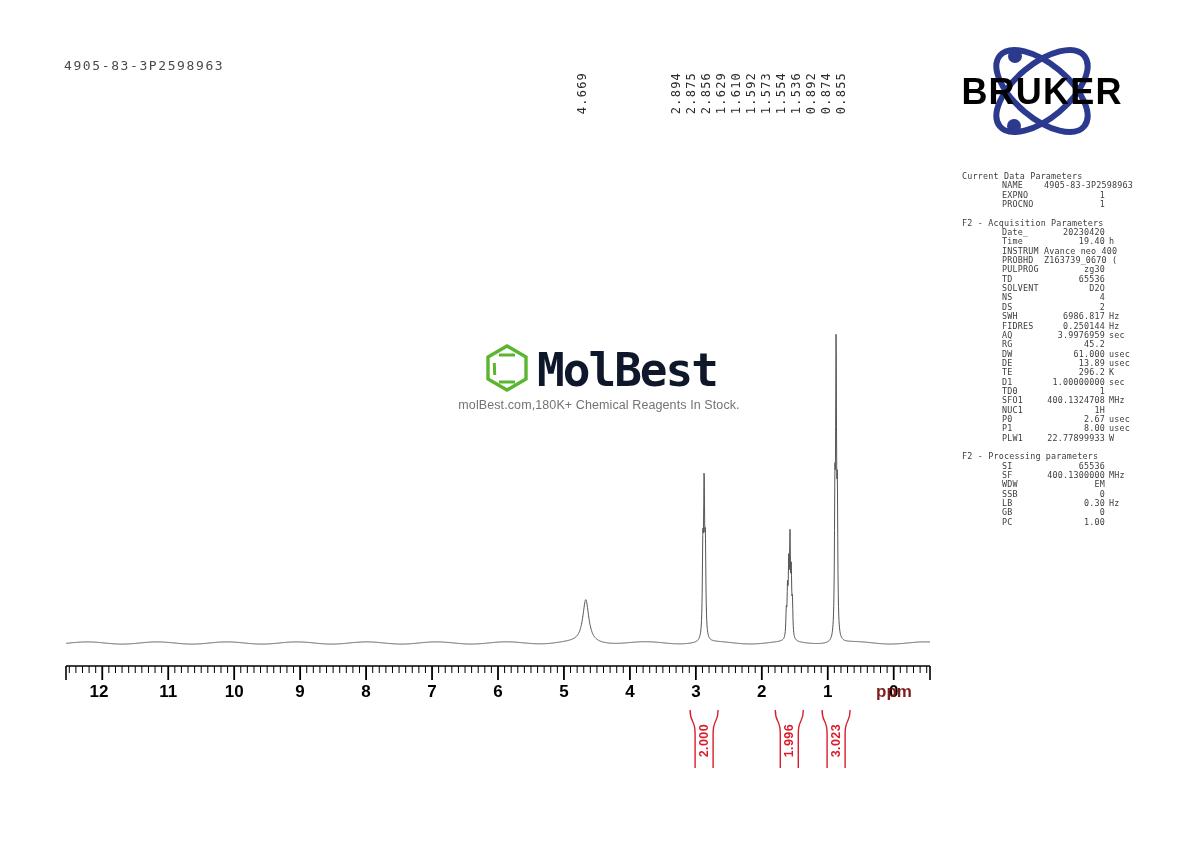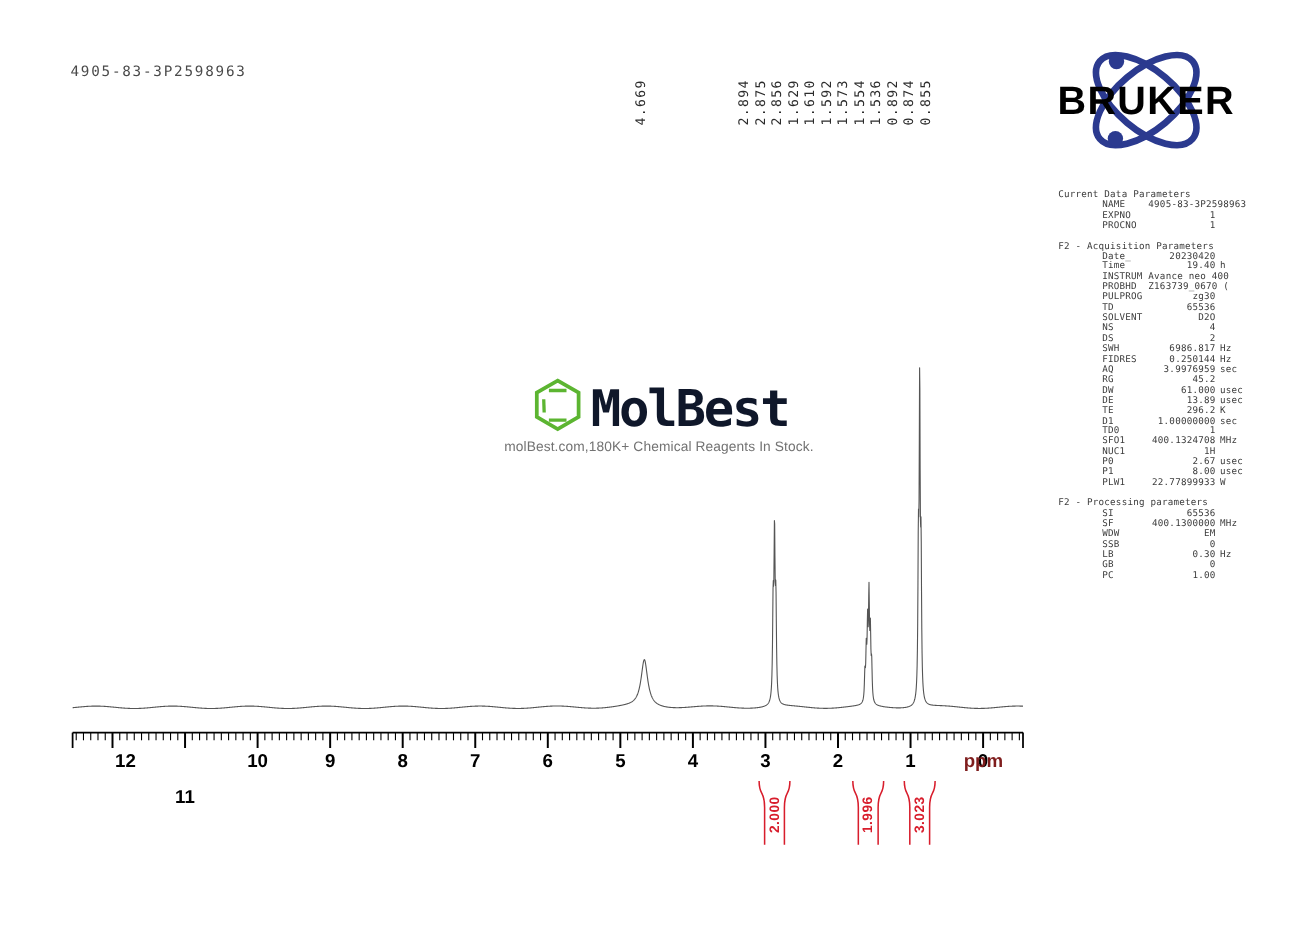--- a/index.html
+++ b/index.html
@@ -347,22 +347,22 @@
         <line x1="887.13" y1="6" x2="887.13" y2="13" stroke="#000" stroke-width="1"></line>
         <line x1="893.73" y1="6" x2="893.73" y2="20" stroke="#000" stroke-width="1.8"></line>
         <line x1="900.32" y1="6" x2="900.32" y2="13" stroke="#000" stroke-width="1"></line>
         <line x1="906.92" y1="6" x2="906.92" y2="13" stroke="#000" stroke-width="1"></line>
         <line x1="913.51" y1="6" x2="913.51" y2="13" stroke="#000" stroke-width="1"></line>
         <line x1="920.11" y1="6" x2="920.11" y2="13" stroke="#000" stroke-width="1"></line>
         <line x1="926.70" y1="6" x2="926.70" y2="13" stroke="#000" stroke-width="1"></line>
       </svg>
   </div>
   <div id="axis-labels">
-      <div class="axis-tick-label" style="left: 114px; text-align: right;">12</div>
-      <div class="axis-tick-label" style="left: 168.2px; margin-top: 33px;">11</div>
+      <div class="axis-tick-label" style="left: 99px; text-align: right;">12</div>
+      <div class="axis-tick-label" style="left: 168.2px;">11</div>
       <div class="axis-tick-label" style="left: 234.2px;">10</div>
       <div class="axis-tick-label" style="left: 300.1px;">9</div>
       <div class="axis-tick-label" style="left: 366.1px;">8</div>
       <div class="axis-tick-label" style="left: 432px;">7</div>
       <div class="axis-tick-label" style="left: 498px;">6</div>
       <div class="axis-tick-label" style="left: 564px;">5</div>
       <div class="axis-tick-label" style="left: 629.9px;">4</div>
       <div class="axis-tick-label" style="left: 695.9px;">3</div>
       <div class="axis-tick-label" style="left: 761.8px;">2</div>
       <div class="axis-tick-label" style="left: 827.8px;">1</div>

